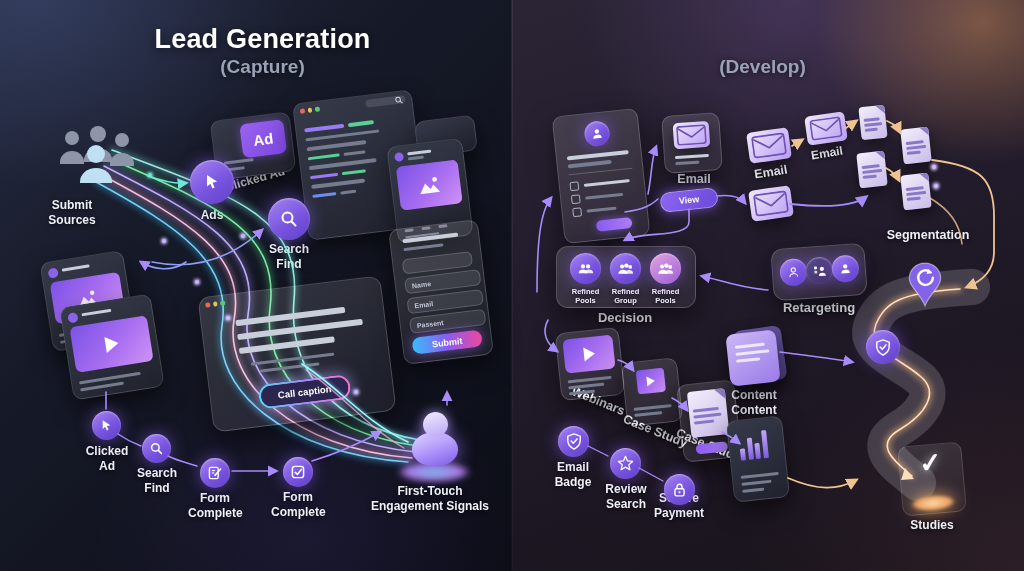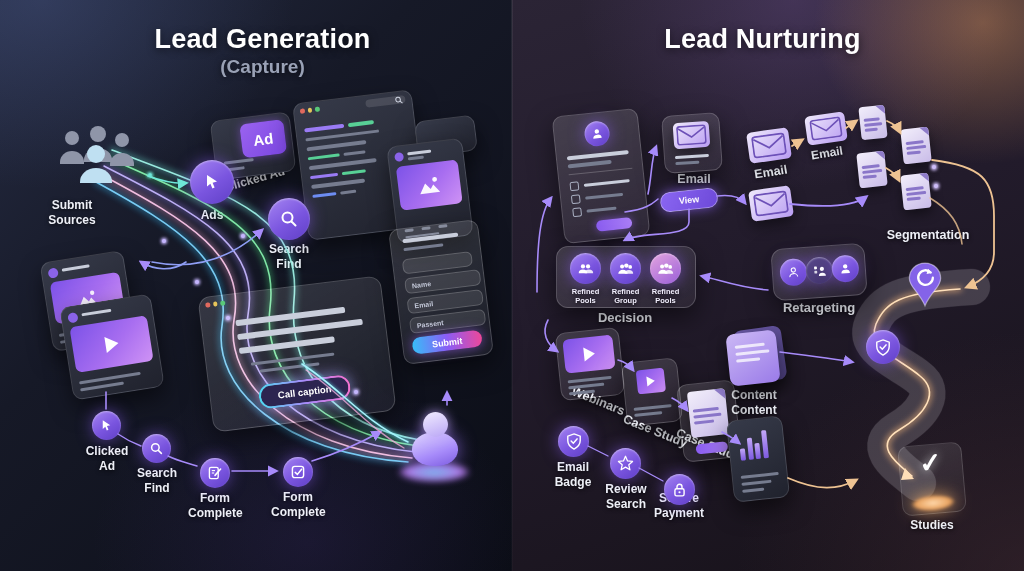--- a/index.html
+++ b/index.html
@@ -313,22 +313,23 @@
   <div class="lbl" style="left:271px;top:490px;width:54px">Form Complete</div>
 
   <div class="p" style="left:396px;top:408px;width:80px;height:80px;z-index:2">
     <div class="p" style="left:2px;top:54px;width:72px;height:20px;border-radius:50%;
       background:radial-gradient(ellipse at center,#7dd3fc 0%,#c084fc 55%,transparent 75%);filter:blur(3px);opacity:.9"></div>
     <div class="p" style="left:16px;top:24px;width:46px;height:34px;border-radius:50% 50% 46% 46%;
       background:linear-gradient(160deg,#e4dcff,#a78bfa 60%,#7c5ce0);box-shadow:0 0 18px rgba(160,120,255,.7)"></div>
     <div class="p" style="left:27px;top:4px;width:25px;height:25px;border-radius:50%;
       background:linear-gradient(160deg,#f1ecff,#b9a5f6);box-shadow:0 0 12px rgba(190,160,255,.8)"></div>
   </div>
-
-  <div class="title" style="left:560px;top:24px;width:405px">Lead Nurturing</div>
+  <div class="lbl" style="left:370px;top:484px;width:120px">First-Touch Engagement Signals</div>
+
+  <div class="subtitle" style="left:560px;top:56px;width:405px">(Develop)</div>
 
   <div class="glass" style="left:558px;top:112px;width:84px;height:126px;transform:rotate(-6deg);z-index:2">
     <div class="circ" style="left:30px;top:8px;width:25px;height:25px">
       <svg width="13" height="13" viewBox="0 0 20 20">
           <circle cx="10" cy="6.5" r="3.4" fill="#fff"></circle>
           <path d="M3.5,17 a6.5,5.5 0 0 1 13,0 z" fill="#fff"></path>
         </svg>
     </div>
     <div class="ln w" style="position:absolute;left:10px;top:40px;width:62px"></div>
     <div class="ln" style="position:absolute;left:10px;top:48px;width:44px"></div>

